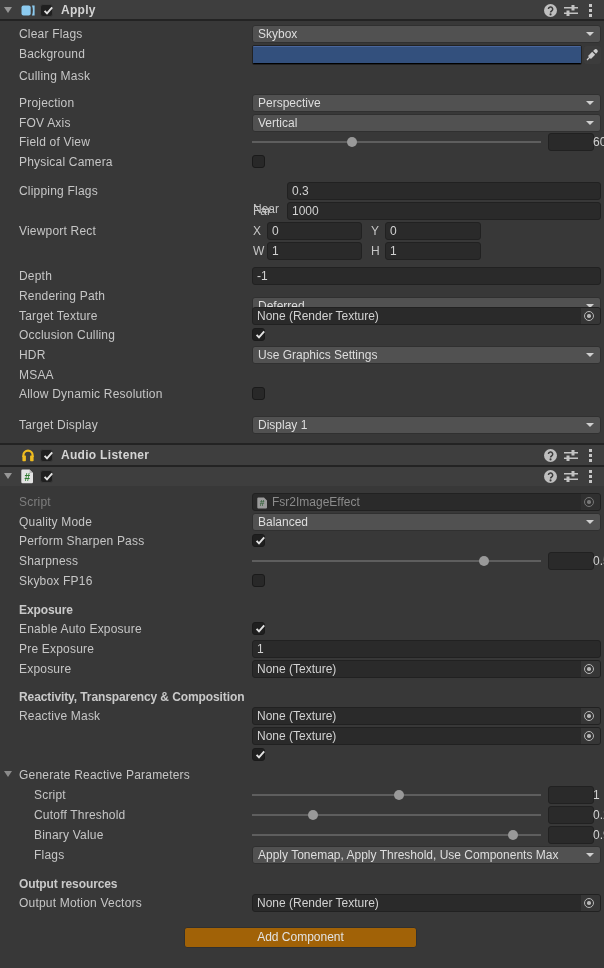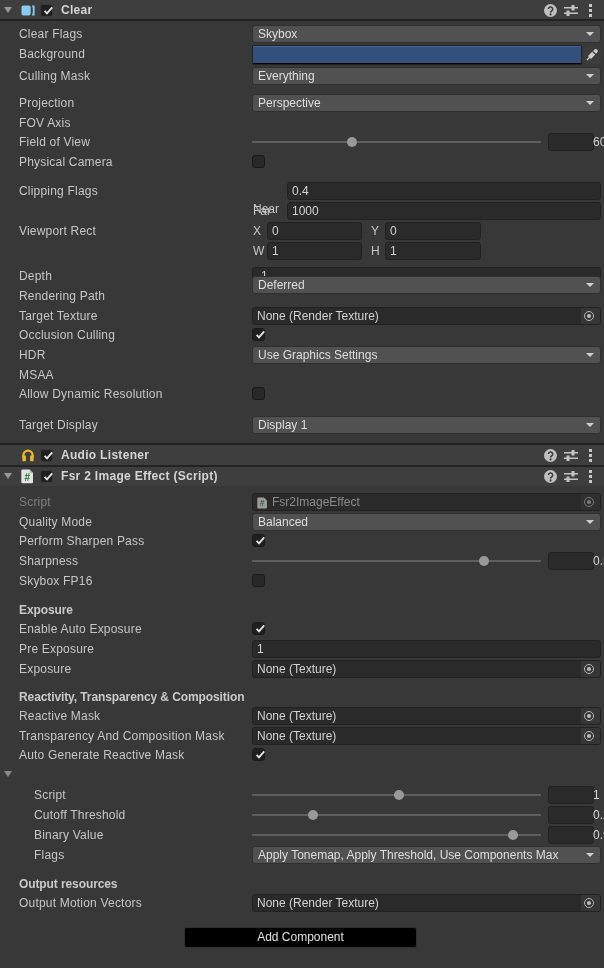--- a/index.html
+++ b/index.html
@@ -52,21 +52,21 @@
 <div class="fold" style="left:4px;top:7px"></div>
 <svg style="position:absolute;left:21px;top:5px" width="14" height="11" viewBox="0 0 14 11">
   <rect x="0.5" y="0.5" width="9.2" height="10" rx="2" fill="#8ccbf0"></rect>
   <path d="M11 0.6 C12.2 3.7 12.2 7.3 11 10.4 L13.6 10.4 L13.6 0.6 Z" fill="#8ccbf0"></path>
 </svg>
 <div class="cbx" style="left:40px;top:4px;background:#1f1f1f;border-color:#3a3a3a">
   <svg width="12" height="12" viewBox="0 0 12 12">
         <path d="M2.6 5.9 L5 8.4 L10.2 2.4" stroke="#e2e2e2" stroke-width="1.9" fill="none"></path>
       </svg>
 </div>
-<div class="title" style="top:0">Clear</div>
+<div class="title" style="top:0">Apply</div>
 <div class="help" style="left:544px;top:4px"><svg width="13" height="13" viewBox="0 0 13 13">
         <circle cx="6.5" cy="6.5" r="6.5" fill="#bfbfbf"></circle>
         <path d="M4.4 5.1 a2.15 2.15 0 1 1 3.2 1.9 c-0.85 0.5-1.05 0.85-1.05 1.6" stroke="#3a3a3a" stroke-width="1.5" fill="none"></path>
         <circle cx="6.55" cy="10.4" r="1.05" fill="#3a3a3a"></circle>
       </svg></div>
 <svg style="position:absolute;left:564px;top:4px" width="14" height="13" viewBox="0 0 14 13">
   <rect x="0" y="3" width="14" height="1.5" fill="#c3c3c3"></rect>
   <rect x="7.5" y="1" width="3" height="5.5" fill="#c3c3c3"></rect>
   <rect x="0" y="8.5" width="14" height="1.5" fill="#c3c3c3"></rect>
   <rect x="2.5" y="6.5" width="3" height="5.5" fill="#c3c3c3"></rect>
@@ -88,56 +88,56 @@
 </div>
 <div style="position:absolute;left:584px;top:46px;width:17px;height:18px;background:#3c3c3c;border-radius:3px">
   <svg width="14" height="14" viewBox="0 0 14 14" style="position:absolute;left:1px;top:2px">
     <path d="M9.3 1.7 a2 2 0 0 1 2.9 2.9 l-1.2 1.2 -2.9 -2.9 Z" fill="#cdcdcd"></path>
     <path d="M7.2 3.8 L10.1 6.7 L5.9 10.9 L3 8 Z" fill="#cdcdcd"></path>
     <path d="M4.4 9.4 L2.6 11.2 L2 12 L2.8 11.4 L4.6 9.6 Z" stroke="#cdcdcd" stroke-width="1.1" fill="none"></path>
   </svg>
 </div>
 
 <div class="lbl" style="top:67px">Culling Mask</div>
-<div class="ddl" style="top:67px">Everything<u></u></div>
 
 <div class="lbl" style="top:94px">Projection</div>
 <div class="ddl" style="top:94px">Perspective<u></u></div>
 
 <div class="lbl" style="top:114px">FOV Axis</div>
+<div class="ddl" style="top:114px">Vertical<u></u></div>
 
 <div class="lbl" style="top:133px">Field of View</div>
 <div class="track" style="top:141px"></div>
 <div class="knob" style="left:347px;top:137px"></div>
 <div class="tf tfv" style="top:133px">60</div>
 
 <div class="lbl" style="top:153px">Physical Camera</div>
 <div class="cbx" style="left:252px;top:155px"></div>
 
 <div class="lbl" style="top:182px">Clipping Flags</div>
 <div class="sub" style="left:253px;top:200px">Near</div>
-<div class="tf" style="left:287px;top:182px;width:314px">0.4</div>
+<div class="tf" style="left:287px;top:182px;width:314px">0.3</div>
 <div class="sub" style="left:253px;top:202px">Far</div>
 <div class="tf" style="left:287px;top:202px;width:314px">1000</div>
 
 <div class="lbl" style="top:222px">Viewport Rect</div>
 <div class="sub" style="left:253px;top:222px">X</div>
 <div class="tf" style="left:267px;top:222px;width:95px">0</div>
 <div class="sub" style="left:371px;top:222px">Y</div>
 <div class="tf" style="left:385px;top:222px;width:96px">0</div>
 <div class="sub" style="left:253px;top:242px">W</div>
 <div class="tf" style="left:267px;top:242px;width:95px">1</div>
 <div class="sub" style="left:371px;top:242px">H</div>
 <div class="tf" style="left:385px;top:242px;width:96px">1</div>
 
 <div class="lbl" style="top:267px">Depth</div>
 <div class="tf" style="left:252px;top:267px;width:349px">-1</div>
 
 <div class="lbl" style="top:287px">Rendering Path</div>
-<div class="ddl" style="top:276px">Deferred<u></u></div>
+<div class="ddl" style="top:297px">Deferred<u></u></div>
 
 <div class="lbl" style="top:307px">Target Texture</div>
 <div class="obj" style="top:307px">None (Render Texture)<span class="pick"><b></b></span></div>
 
 <div class="lbl" style="top:326px">Occlusion Culling</div>
 <div class="cbx" style="left:252px;top:328px;background:#1f1f1f">
   <svg width="12" height="12" viewBox="0 0 12 12">
         <path d="M2.6 5.9 L5 8.4 L10.2 2.4" stroke="#e2e2e2" stroke-width="1.9" fill="none"></path>
       </svg>
 </div>
@@ -189,21 +189,20 @@
 <svg style="position:absolute;left:21px;top:469px" width="13" height="15" viewBox="0 0 13 15">
   <path d="M1.5 0.5 H8.5 L12 4 V13 a1.2 1.2 0 0 1 -1.2 1.2 H1.5 A1.2 1.2 0 0 1 0.3 13 V1.7 A1.2 1.2 0 0 1 1.5 0.5 Z" fill="#e3e3e3"></path>
   <path d="M8.5 0.5 L12 4 H8.5 Z" fill="#b9b9b9"></path>
   <text x="6.2" y="11.5" font-size="10" font-weight="bold" fill="#2f7d31" text-anchor="middle" font-family="Liberation Sans">#</text>
 </svg>
 <div class="cbx" style="left:40px;top:470px;background:#1f1f1f;border-color:#3a3a3a">
   <svg width="12" height="12" viewBox="0 0 12 12">
         <path d="M2.6 5.9 L5 8.4 L10.2 2.4" stroke="#e2e2e2" stroke-width="1.9" fill="none"></path>
       </svg>
 </div>
-<div class="title" style="top:466px">Fsr 2 Image Effect (Script)</div>
 <div class="help" style="left:544px;top:470px"><svg width="13" height="13" viewBox="0 0 13 13">
         <circle cx="6.5" cy="6.5" r="6.5" fill="#bfbfbf"></circle>
         <path d="M4.4 5.1 a2.15 2.15 0 1 1 3.2 1.9 c-0.85 0.5-1.05 0.85-1.05 1.6" stroke="#3a3a3a" stroke-width="1.5" fill="none"></path>
         <circle cx="6.55" cy="10.4" r="1.05" fill="#3a3a3a"></circle>
       </svg></div>
 <svg style="position:absolute;left:564px;top:470px" width="14" height="13" viewBox="0 0 14 13">
   <rect x="0" y="3" width="14" height="1.5" fill="#c3c3c3"></rect>
   <rect x="7.5" y="1" width="3" height="5.5" fill="#c3c3c3"></rect>
   <rect x="0" y="8.5" width="14" height="1.5" fill="#c3c3c3"></rect>
   <rect x="2.5" y="6.5" width="3" height="5.5" fill="#c3c3c3"></rect>
@@ -253,31 +252,30 @@
 <div class="tf" style="left:252px;top:640px;width:349px">1</div>
 
 <div class="lbl" style="top:660px">Exposure</div>
 <div class="obj" style="top:660px">None (Texture)<span class="pick"><b></b></span></div>
 
 <div class="lbl blbl" style="top:688px">Reactivity, Transparency &amp; Composition</div>
 
 <div class="lbl" style="top:707px">Reactive Mask</div>
 <div class="obj" style="top:707px">None (Texture)<span class="pick"><b></b></span></div>
 
-<div class="lbl" style="top:727px">Transparency And Composition Mask</div>
 <div class="obj" style="top:727px">None (Texture)<span class="pick"><b></b></span></div>
 
-<div class="lbl" style="top:746px">Auto Generate Reactive Mask</div>
 <div class="cbx" style="left:252px;top:748px;background:#1f1f1f">
   <svg width="12" height="12" viewBox="0 0 12 12">
         <path d="M2.6 5.9 L5 8.4 L10.2 2.4" stroke="#e2e2e2" stroke-width="1.9" fill="none"></path>
       </svg>
 </div>
 
 <div class="fold" style="left:4px;top:771px;border-top-color:#8a8a8a"></div>
+<div class="lbl" style="top:766px">Generate Reactive Parameters</div>
 
 <div class="lbl lbl2" style="top:786px">Script</div>
 <div class="track" style="top:794px"></div>
 <div class="knob" style="left:394px;top:790px"></div>
 <div class="tf tfv" style="top:786px">1</div>
 
 <div class="lbl lbl2" style="top:806px">Cutoff Threshold</div>
 <div class="track" style="top:814px"></div>
 <div class="knob" style="left:308px;top:810px"></div>
 <div class="tf tfv" style="top:806px">0.2</div>
@@ -288,16 +286,16 @@
 <div class="tf tfv" style="top:826px">0.9</div>
 
 <div class="lbl lbl2" style="top:846px">Flags</div>
 <div class="ddl" style="top:846px">Apply Tonemap, Apply Threshold, Use Components Max<u></u></div>
 
 <div class="lbl blbl" style="top:875px">Output resources</div>
 
 <div class="lbl" style="top:894px">Output Motion Vectors</div>
 <div class="obj" style="top:894px">None (Render Texture)<span class="pick"><b></b></span></div>
 
-<div style="position:absolute;left:184px;top:927px;width:233px;height:21px;background:#000000;
+<div style="position:absolute;left:184px;top:927px;width:233px;height:21px;background:#a16207;
      border:1px solid #303030;border-radius:3px;box-sizing:border-box;color:#e2e2e2;
      text-align:center;line-height:19px">Add Component</div>
 </div>
 
 </body></html>

